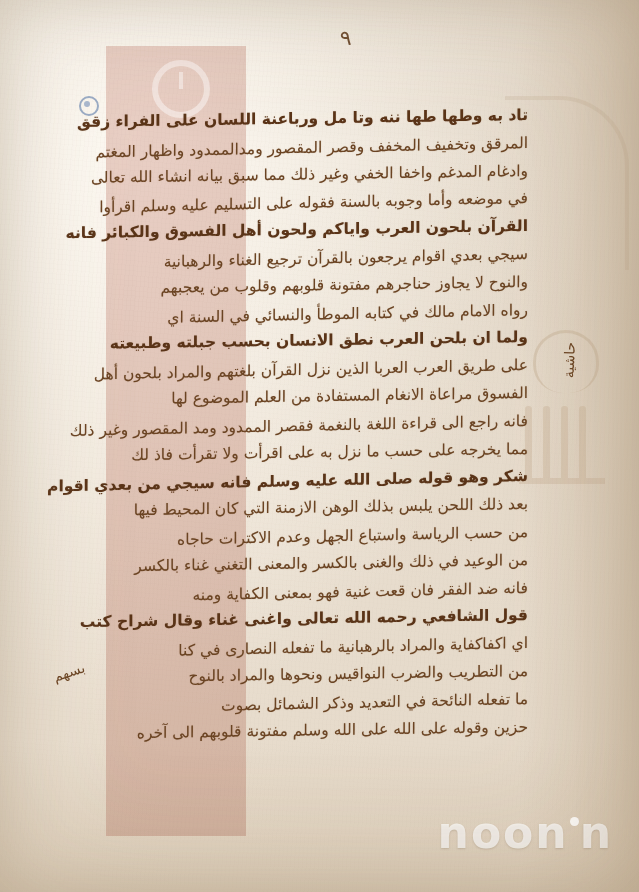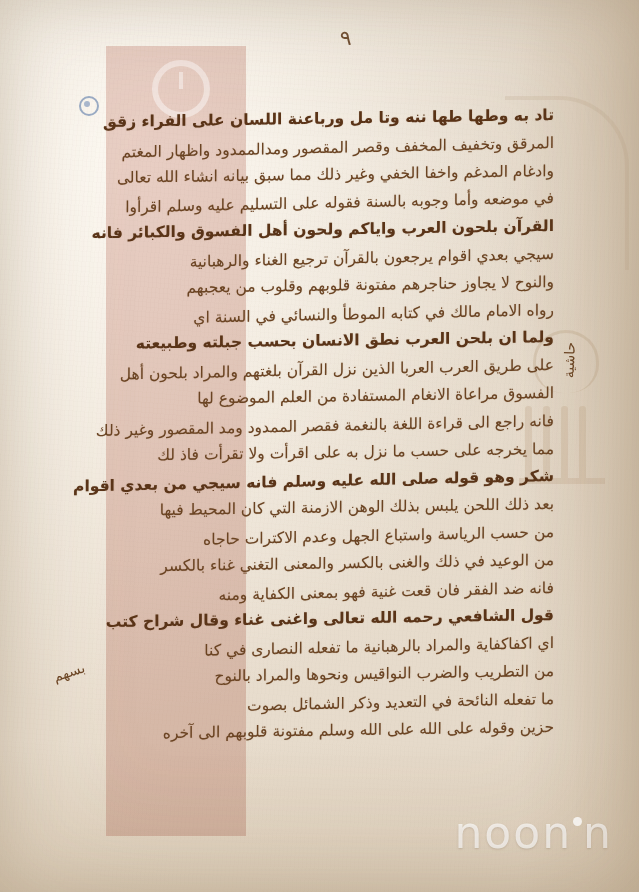--- a/index.html
+++ b/index.html
@@ -182,21 +182,21 @@
     top: 26px;
     font-family: "DejaVu Sans", sans-serif;
     font-size: 21px;
     color: #6d4b2f;
     transform: rotate(-4deg);
   }
 
   
   .text-block {
     position: absolute;
-    left: 134px;
+    left: 108px;
     top: 108px;
     width: 420px;
     height: 700px;
     direction: rtl;
     text-align: justify;
   }
 
   .line {
     display: block;
     white-space: nowrap;
@@ -244,20 +244,21 @@
   .site-watermark {
     position: absolute;
     right: 26px;
     bottom: 34px;
     font-family: "DejaVu Sans", sans-serif;
     font-size: 44px;
     letter-spacing: 2px;
     color: rgba(255,255,255,0.72);
     text-shadow: 0 1px 2px rgba(120,100,80,0.25);
     user-select: none;
+    font-weight: bold;
   }
   .site-watermark .dot {
     display: inline-block;
     width: 9px;
     height: 9px;
     border-radius: 50%;
     background: rgba(255,255,255,0.85);
     vertical-align: 22px;
     margin: 0 1px;
   }

